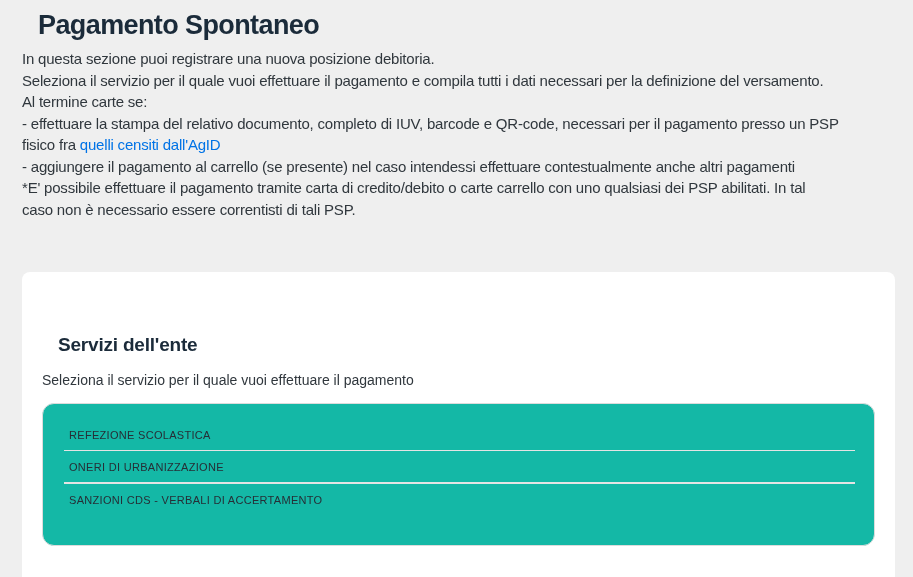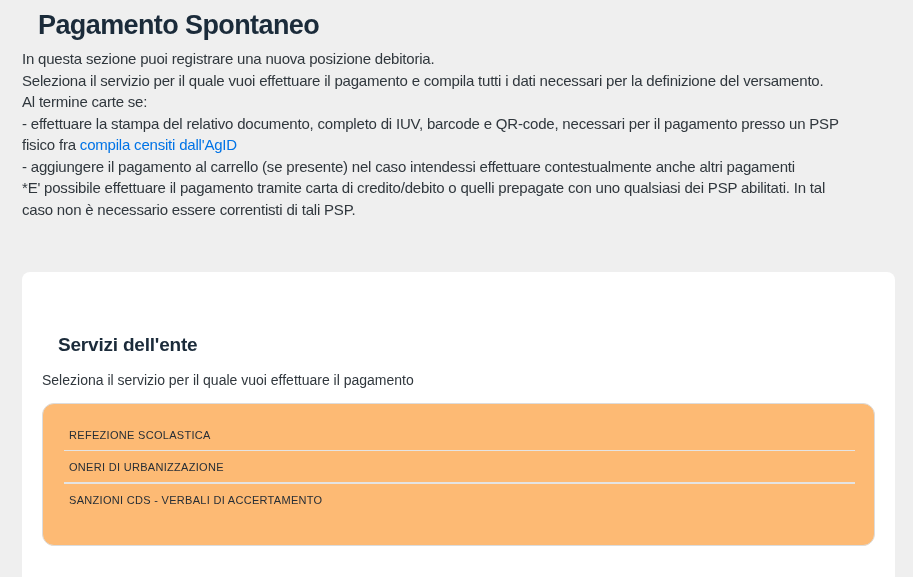--- a/index.html
+++ b/index.html
@@ -28,21 +28,21 @@
   }
   .card-heading{
     margin:16px;font-size:19px;font-weight:700;
     color:#1b2b3a;letter-spacing:-0.2px;
   }
   .card-sub{margin:7px 0 0;font-size:14px;line-height:16px;color:#30373d;}
   .service-list{
     margin-top:15px;
     border:1px solid #dcdcdc;border-radius:12px;
     padding:15px 0 30px 0;
-    background:#fdba74;
+    background:#14b8a6;
   }
   .service-row{
     height:31px;display:flex;align-items:center;
     padding:0 20px 0 26px;
     font-size:11px;letter-spacing:0.3px;
     color:#262e36;cursor:pointer;
   }
   .divider{height:1px;background:#e4e4e4;margin:0 19px 0 21px;}
 </style>
 </head>
@@ -50,23 +50,23 @@
 
 <main class="content">
 
   <h1 class="page-title">Pagamento Spontaneo</h1>
 
   <div class="intro">
     <div class="line">In questa sezione puoi registrare una nuova posizione debitoria.</div>
     <div class="line">Seleziona il servizio per il quale vuoi effettuare il pagamento e compila tutti i dati necessari per la definizione del versamento.</div>
     <div class="line">Al termine carte se:</div>
     <div class="line">- effettuare la stampa del relativo documento, completo di IUV, barcode e QR-code, necessari per il pagamento presso un PSP</div>
-    <div class="line"><span>fisico fra </span><a class="link" href="#">compila censiti dall'AgID</a></div>
+    <div class="line"><span>fisico fra </span><a class="link" href="#">quelli censiti dall'AgID</a></div>
     <div class="line">- aggiungere il pagamento al carrello (se presente) nel caso intendessi effettuare contestualmente anche altri pagamenti</div>
-    <div class="line">*E' possibile effettuare il pagamento tramite carta di credito/debito o quelli prepagate con uno qualsiasi dei PSP abilitati. In tal</div>
+    <div class="line">*E' possibile effettuare il pagamento tramite carta di credito/debito o carte carrello con uno qualsiasi dei PSP abilitati. In tal</div>
     <div class="line">caso non è necessario essere correntisti di tali PSP.</div>
   </div>
 
   <section class="card">
     <h2 class="card-heading">Servizi dell'ente</h2>
     <p class="card-sub">Seleziona il servizio per il quale vuoi effettuare il pagamento</p>
 
     <div class="service-list">
       <div class="service-row">
         <span>REFEZIONE SCOLASTICA</span>

